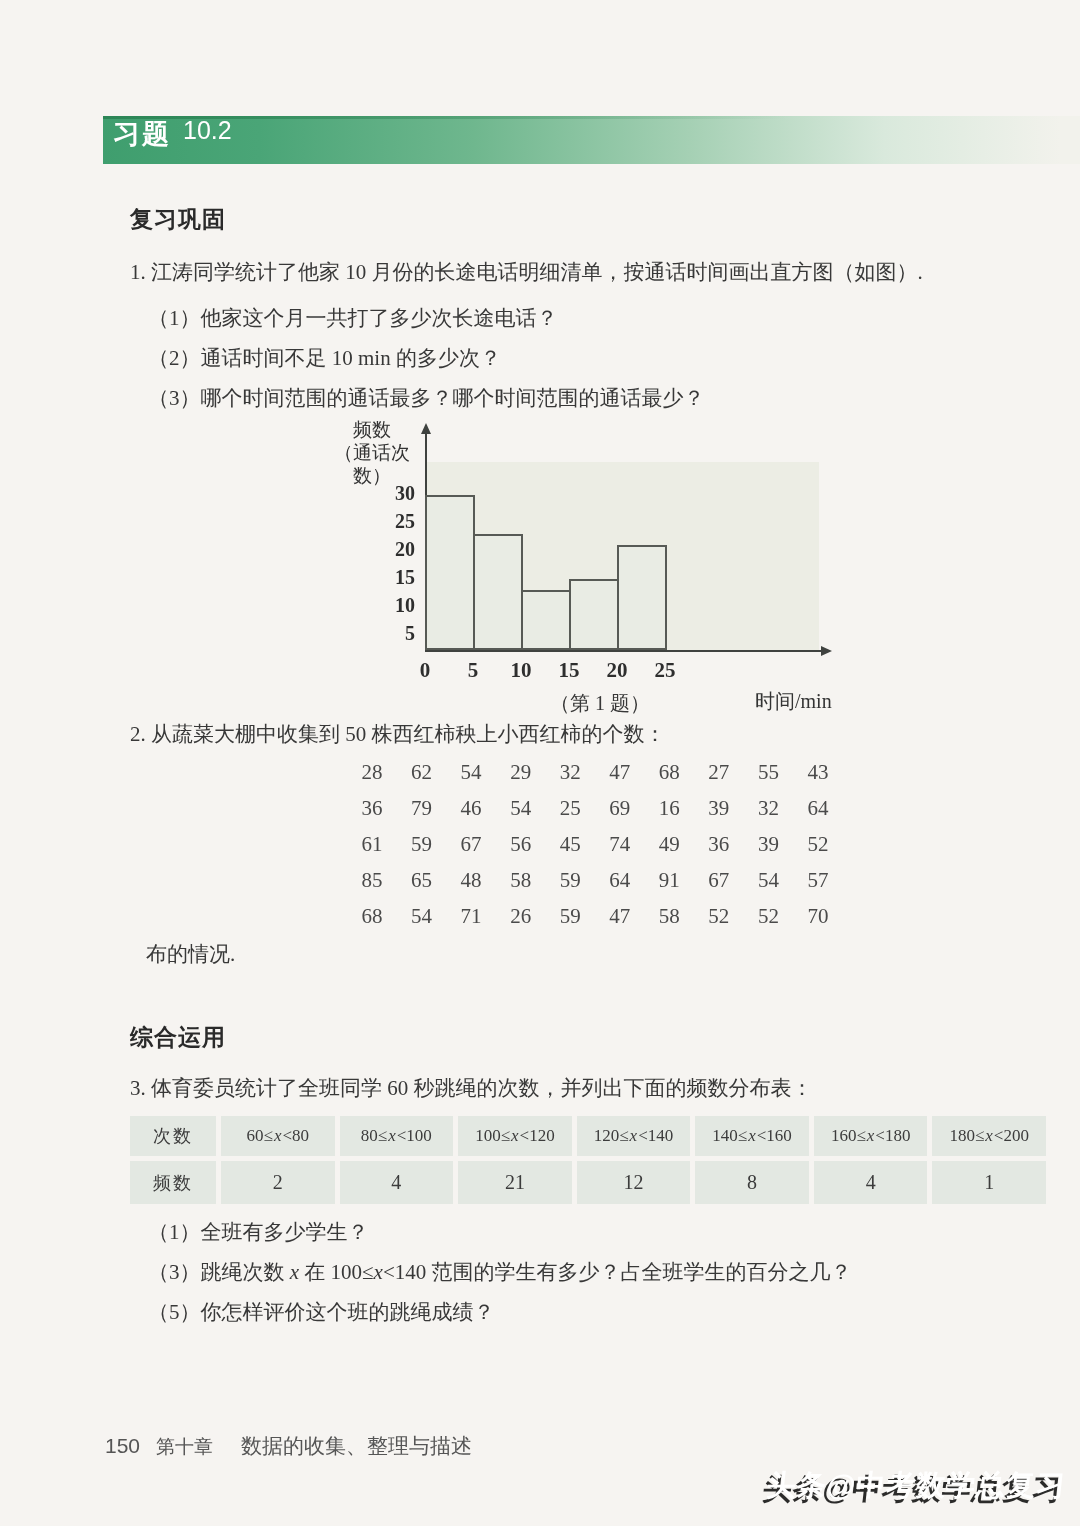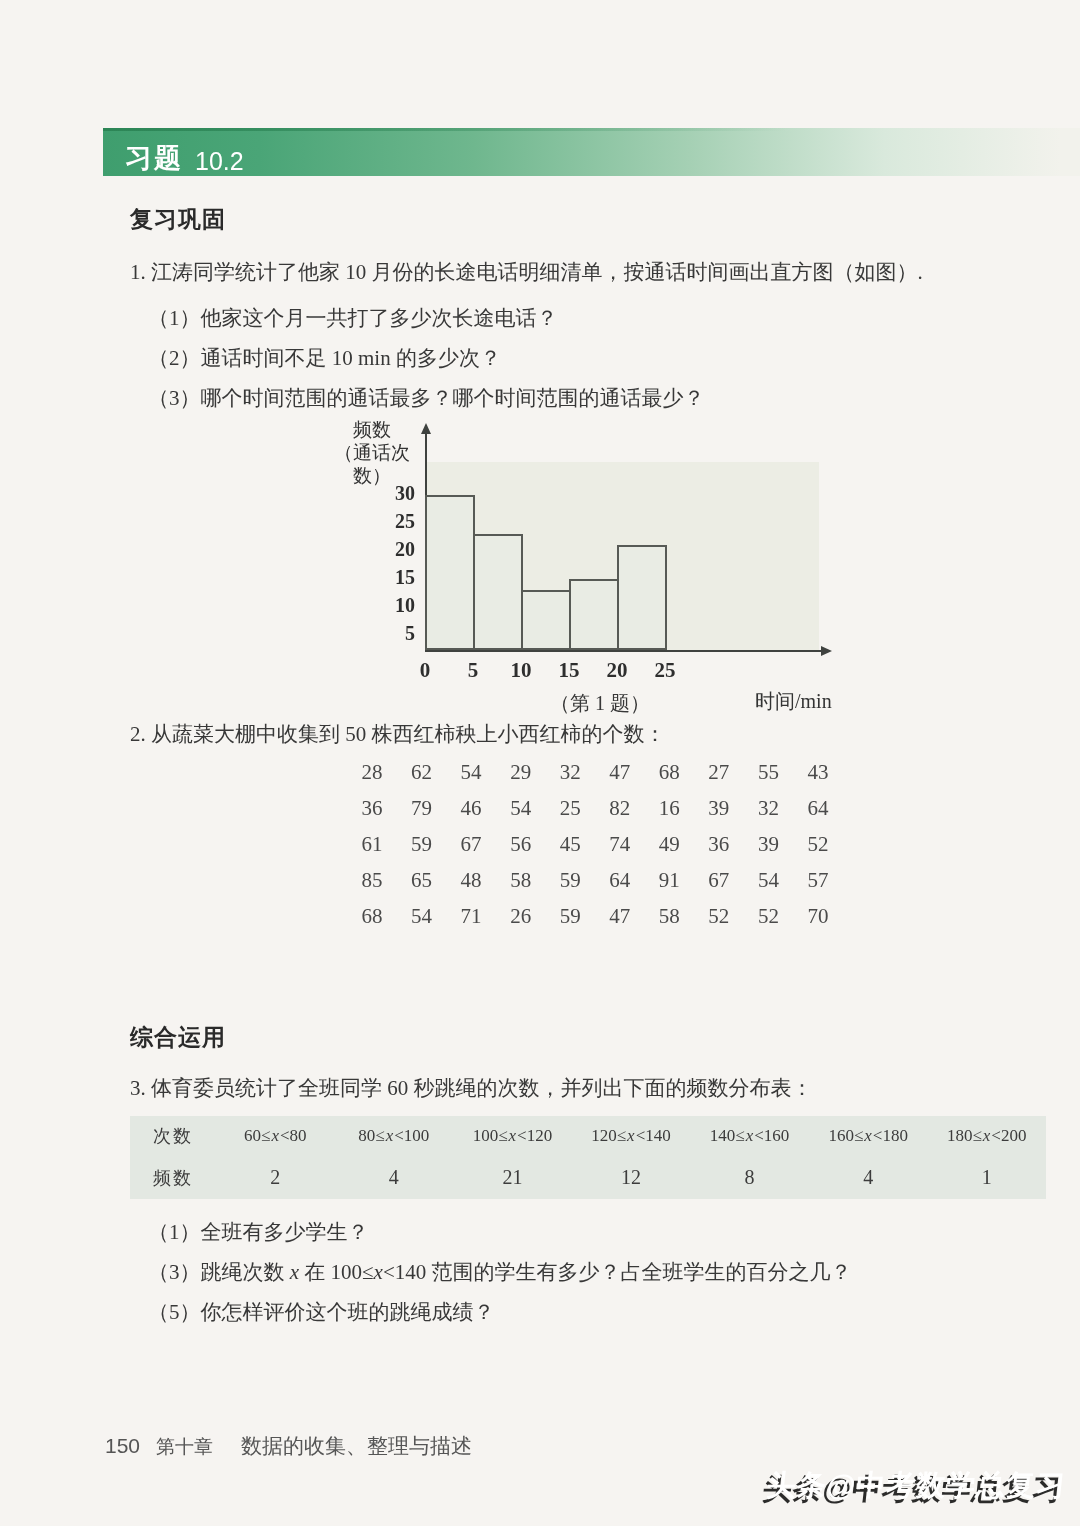--- a/index.html
+++ b/index.html
@@ -8,23 +8,23 @@
     position:relative;
     background:#f6f4f1;
     font-family:"Liberation Serif", serif;
     color:#333;
     overflow:hidden;
   }
   .abs { position:absolute; }
 
   
   .banner {
-    left:103px; top:128px; right:0; height:48px;
+    left:103px; top:116px; right:0; height:48px;
     background:linear-gradient(90deg,#3f9e6e 0%,#4aa577 16%,#6fb78e 38%,#a5d0b4 60%,#d9e9dc 80%,#f2f2ec 98%);
-    display:flex; align-items:flex-end; padding-left:22px;
+    display:flex; align-items:flex-start; padding-left:10px;
   }
   .banner::before {
     content:""; position:absolute; left:0; top:0; right:30%; height:3px;
     background:linear-gradient(90deg,rgba(38,125,78,.75),rgba(38,125,78,0));
   }
   .banner-label { color:#fff; font-family:"Liberation Sans",sans-serif; font-weight:bold; font-size:27px; letter-spacing:2px; }
   .banner-number { color:#fff; font-family:"Liberation Sans",sans-serif; font-size:25px; margin-left:12px; }
 
   .sec-heading {
     font-family:"Liberation Sans",sans-serif; font-weight:bold;
@@ -48,21 +48,21 @@
     border-top:5px solid transparent; border-bottom:5px solid transparent; border-left:11px solid #3f423f; }
   .chart .bar { position:absolute; background:#e9ece4; border:2px solid #575a55; }
   .chart .ytick { position:absolute; width:44px; text-align:right; font-size:20px; font-weight:bold; color:#2e2e2e; }
   .chart .xtick { position:absolute; width:44px; text-align:center; font-size:21px; font-weight:bold; color:#2e2e2e; }
   .chart .ylabel { position:absolute; left:0; top:0; width:104px; text-align:center; font-size:19px; color:#333; line-height:23px; }
   .chart .xlabel { position:absolute; font-size:20px; color:#333; }
   .chart .caption { position:absolute; font-size:20px; color:#383838; text-align:center; width:240px; }
 
   
   .freq-table { left:130px; top:1116px; width:916px;
-    display:grid; grid-template-columns:86px repeat(7,1fr); }
+    display:grid; grid-template-columns:86px repeat(7,1fr); gap:5px; }
   .freq-table .cell {
     background:#e3e8e2; display:flex; align-items:center; justify-content:center;
     color:#3c3c3c; white-space:nowrap;
   }
   .freq-table .hdr { height:40px; font-size:17px; }
   .freq-table .val { height:43px; font-size:20px; }
   .freq-table .rowlab { font-size:18px; letter-spacing:2px; }
   .freq-table .hdr i { font-style:italic; margin:0 1px; }
 
   
@@ -137,21 +137,21 @@
       <span>27</span>
       <span>55</span>
       <span>43</span>
     </div>
     <div class="num-row">
       <span>36</span>
       <span>79</span>
       <span>46</span>
       <span>54</span>
       <span>25</span>
-      <span>82</span>
+      <span>69</span>
       <span>16</span>
       <span>39</span>
       <span>32</span>
       <span>64</span>
     </div>
     <div class="num-row">
       <span>61</span>
       <span>59</span>
       <span>67</span>
       <span>56</span>
@@ -181,20 +181,21 @@
       <span>26</span>
       <span>59</span>
       <span>47</span>
       <span>58</span>
       <span>52</span>
       <span>52</span>
       <span>70</span>
     </div>
   </div>
 <div class="abs" style="left:146px; top:934px;" id="p2-instr">
+    <div class="sub-line">布的情况.</div>
   </div>
 
 <div class="abs sec-heading" style="left:130px; top:1022px;">综合运用</div>
 <div class="abs body-line" style="left:130px; top:1074px;">3. 体育委员统计了全班同学 60 秒跳绳的次数，并列出下面的频数分布表：</div>
 
 <div class="abs freq-table" id="freq-table">
     <div class="cell hdr rowlab">次数</div>
     <div class="cell hdr">
       <span>60</span>
       <span>≤</span>

